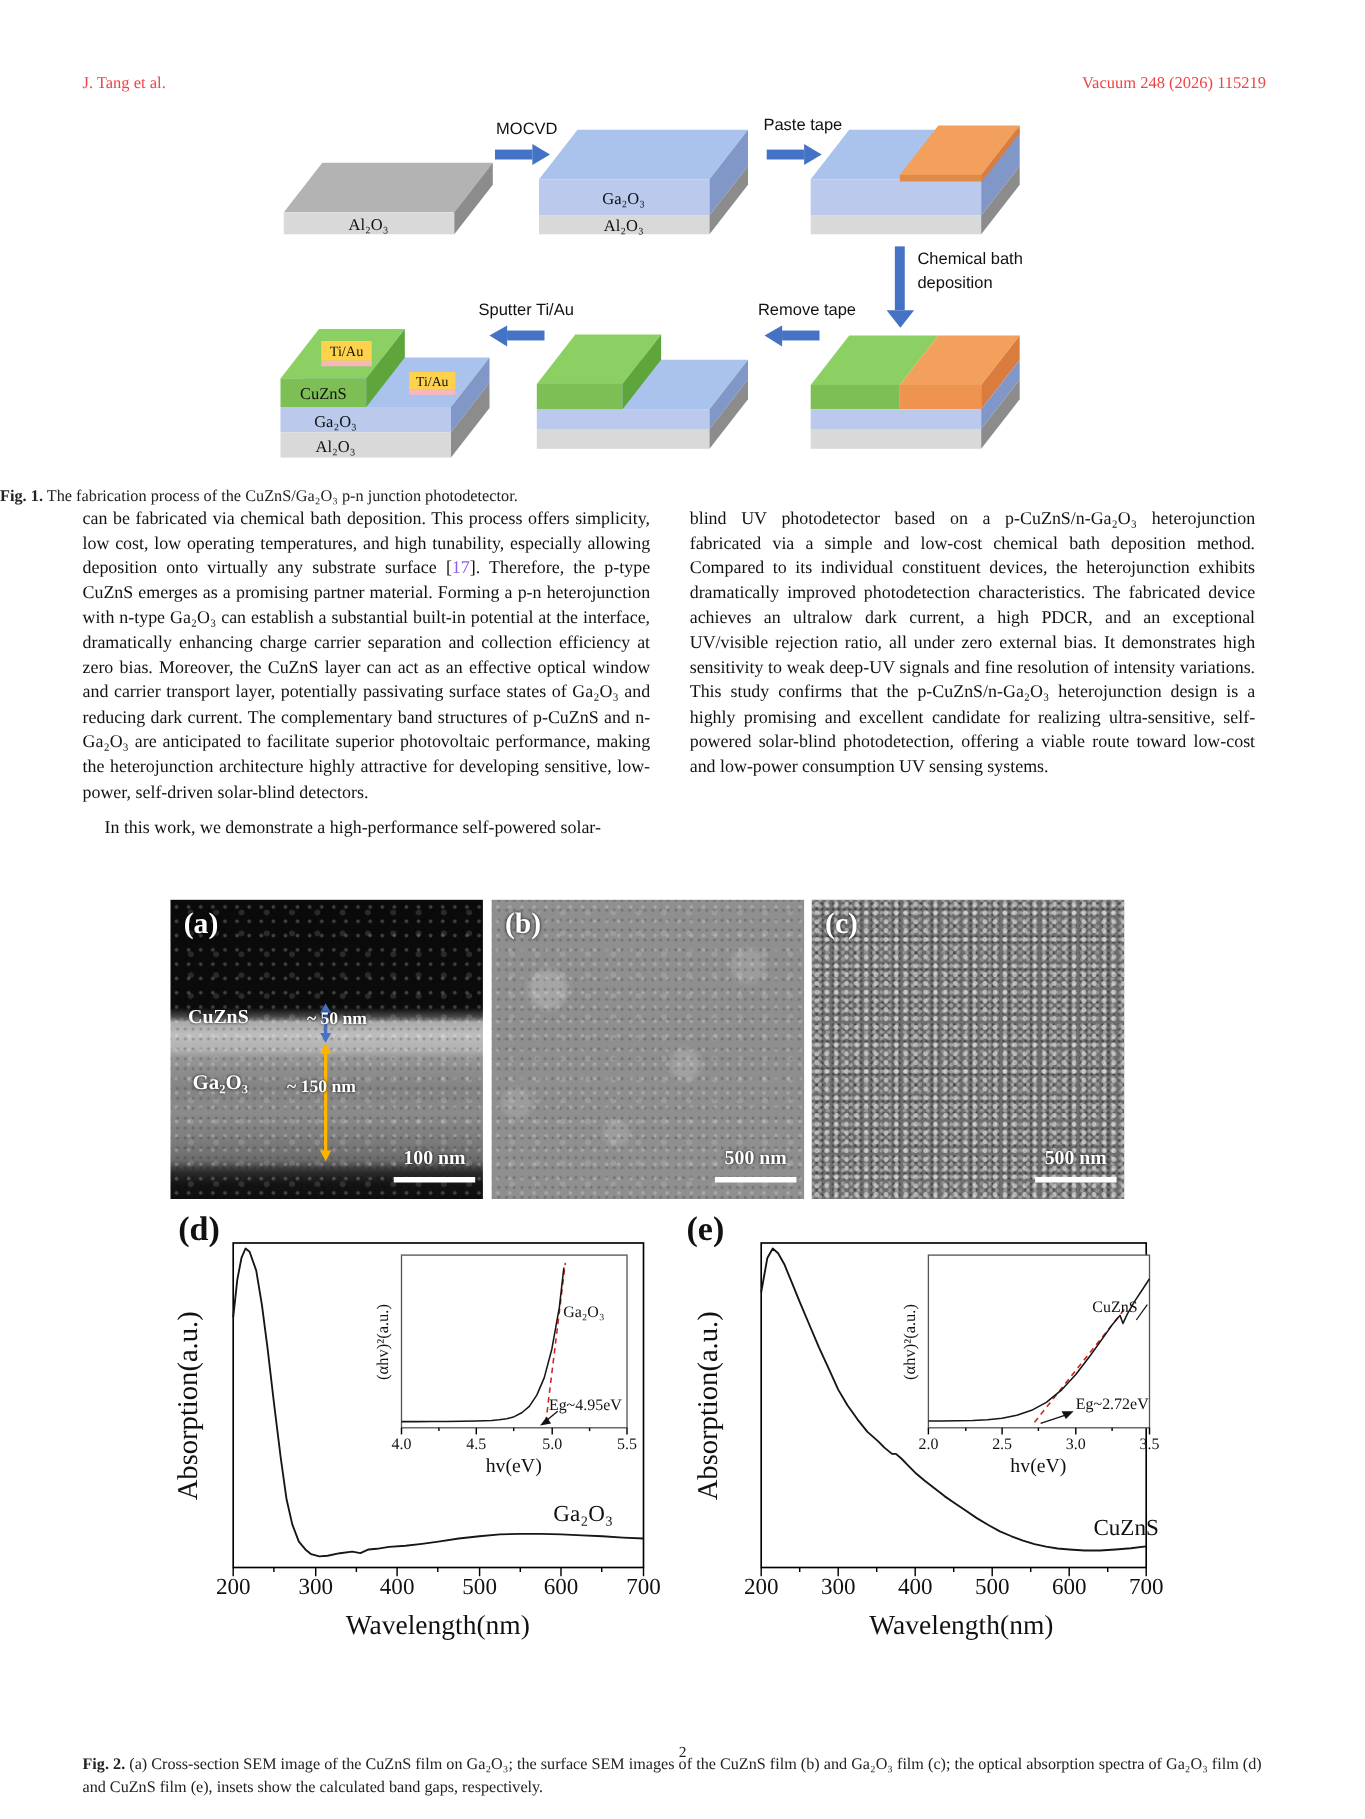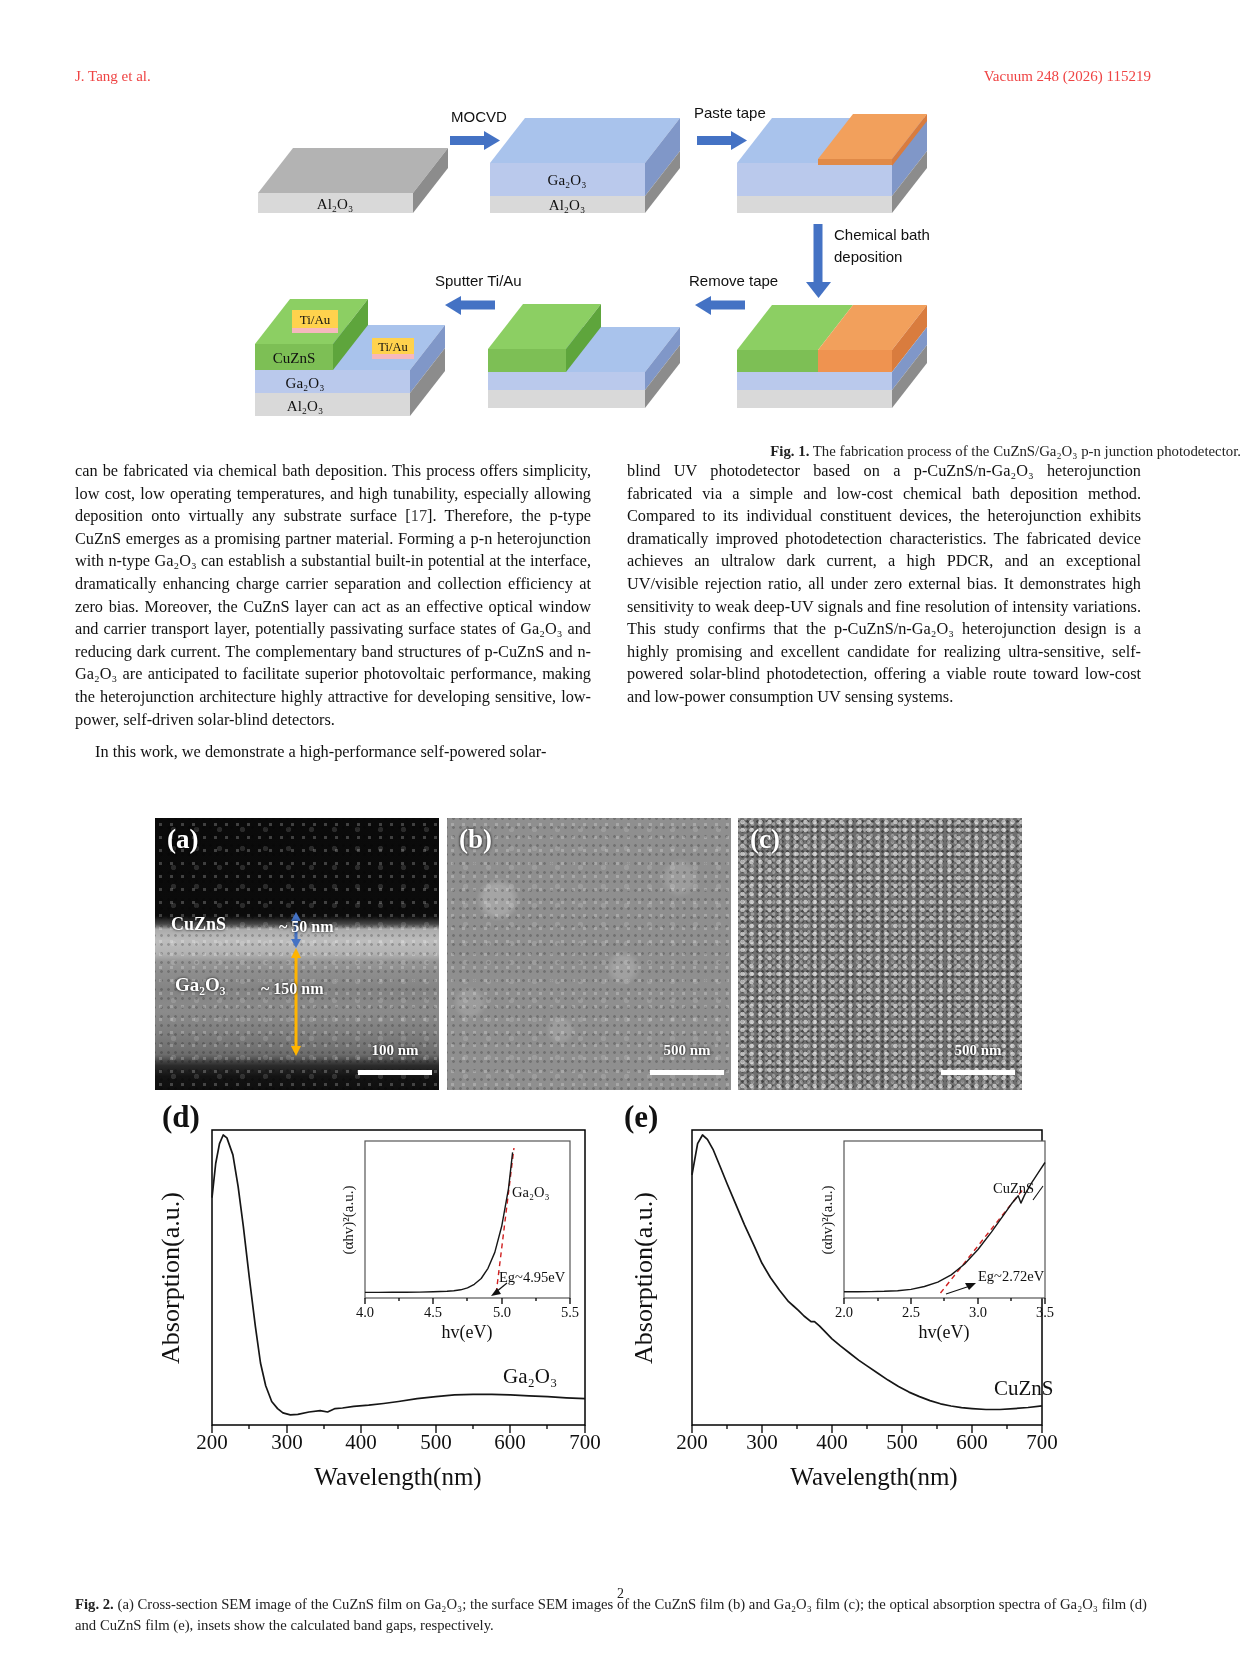--- a/index.html
+++ b/index.html
@@ -3,28 +3,28 @@
 <meta charset="utf-8">
 <style>
   html,body{margin:0;padding:0;background:#f2f2f2;}
   .page{position:relative;width:1241px;height:1654px;background:#ffffff;margin:0 auto;
         font-family:"Liberation Serif",serif;color:#111;overflow:hidden;}
   .hdr{position:absolute;top:68px;font-size:15px;color:#ef4444;}
   .hdr-left{left:75px;}
   .hdr-right{right:90px;}
   
   .fig1{position:absolute;left:245px;top:92px;}
-  .fig1-cap{position:absolute;left:0;top:443px;width:100%;text-align:right;font-size:14.8px;color:#222;}
+  .fig1-cap{position:absolute;left:0;top:443px;width:100%;text-align:left;font-size:14.8px;color:#222;}
   
   .col{position:absolute;top:460px;font-size:16.3px;line-height:22.6px;text-align:justify;}
   .col.leftc{left:75px;width:516px;}
   .col.rightc{left:627px;width:514px;}
   .col p{margin:0;}
   .col p.indent{text-indent:20px;margin-top:10px;}
-  a.ref{color:#404040;text-decoration:none;}
+  a.ref{color:#8b5cf6;text-decoration:none;}
   
   .panel{position:absolute;top:818px;width:284px;height:272px;overflow:hidden;}
   .sem-a{left:155px;background:linear-gradient(180deg,#0a0a0a 0%,#0b0b0b 36%,#474747 39%,#ababab 41%,#bdbdbd 45%,#b2b2b2 50%,#989898 52.5%,#8f8f8f 56%,#848484 63%,#8b8b8b 71%,#7d7d7d 80%,#6c6c6c 87%,#2c2c2c 91%,#131313 95%,#0e0e0e 100%);}
   .sem-b{left:447px;background:#8f8f8f;}
   .sem-c{left:738px;background:#6f6f6f;}
   .speckle{position:absolute;inset:0;background-image:
     radial-gradient(circle,rgba(255,255,255,.22) 0 1.4px,transparent 2px),
     radial-gradient(circle,rgba(0,0,0,.20) 0 1px,transparent 1.7px),
     radial-gradient(circle,rgba(255,255,255,.13) 0 2.4px,transparent 3px);
     background-size:11px 13px,7px 9px,23px 19px;background-position:0 0,3px 5px,7px 2px;}
@@ -40,21 +40,21 @@
     radial-gradient(circle,rgba(225,225,225,.42) 0 1.5px,transparent 2.2px),
     radial-gradient(circle,rgba(0,0,0,.38) 0 1px,transparent 1.6px);
     background-size:9px 8px,7px 6px,5px 5px;background-position:0 0,4px 3px,2px 1px;}
   .pl{position:absolute;left:12px;top:6px;color:#fff;font-weight:bold;font-size:27px;text-shadow:0 0 3px #000;}
   .ann{position:absolute;color:#fff;font-weight:bold;text-shadow:0 0 3px #000;}
   .ann.l1{left:16px;top:96px;font-size:18px;}
   .ann.t1{left:124px;top:100px;font-size:16px;}
   .ann.l2{left:20px;top:156px;font-size:19px;}
   .ann.t2{left:106px;top:162px;font-size:16px;}
   .ann-svg{position:absolute;left:0;top:0;}
-  .scale-text{position:absolute;left:200px;top:224px;width:80px;color:#fff;font-weight:bold;font-size:15px;text-align:center;text-shadow:0 0 3px #000;font-family:Liberation Serif, serif;}
+  .scale-text{position:absolute;left:200px;top:224px;width:80px;color:#fff;font-weight:bold;font-size:18px;text-align:center;text-shadow:0 0 3px #000;font-family:Liberation Serif, serif;}
   .scale-bar{position:absolute;left:203px;top:252px;width:74px;height:5px;background:#fff;}
   
   .chart{position:absolute;top:1093px;}
   #chart-d-svg{left:155px;}
   #chart-e-svg{left:612px;}
   .fig2-cap{position:absolute;left:75px;top:1594px;width:1072px;font-size:14.7px;line-height:21px;text-align:justify;color:#222;}
   .pagenum{position:absolute;left:0;top:1586px;width:100%;text-align:center;font-size:14px;color:#222;}
   text{fill:#111;}
 </style>
 </head>

